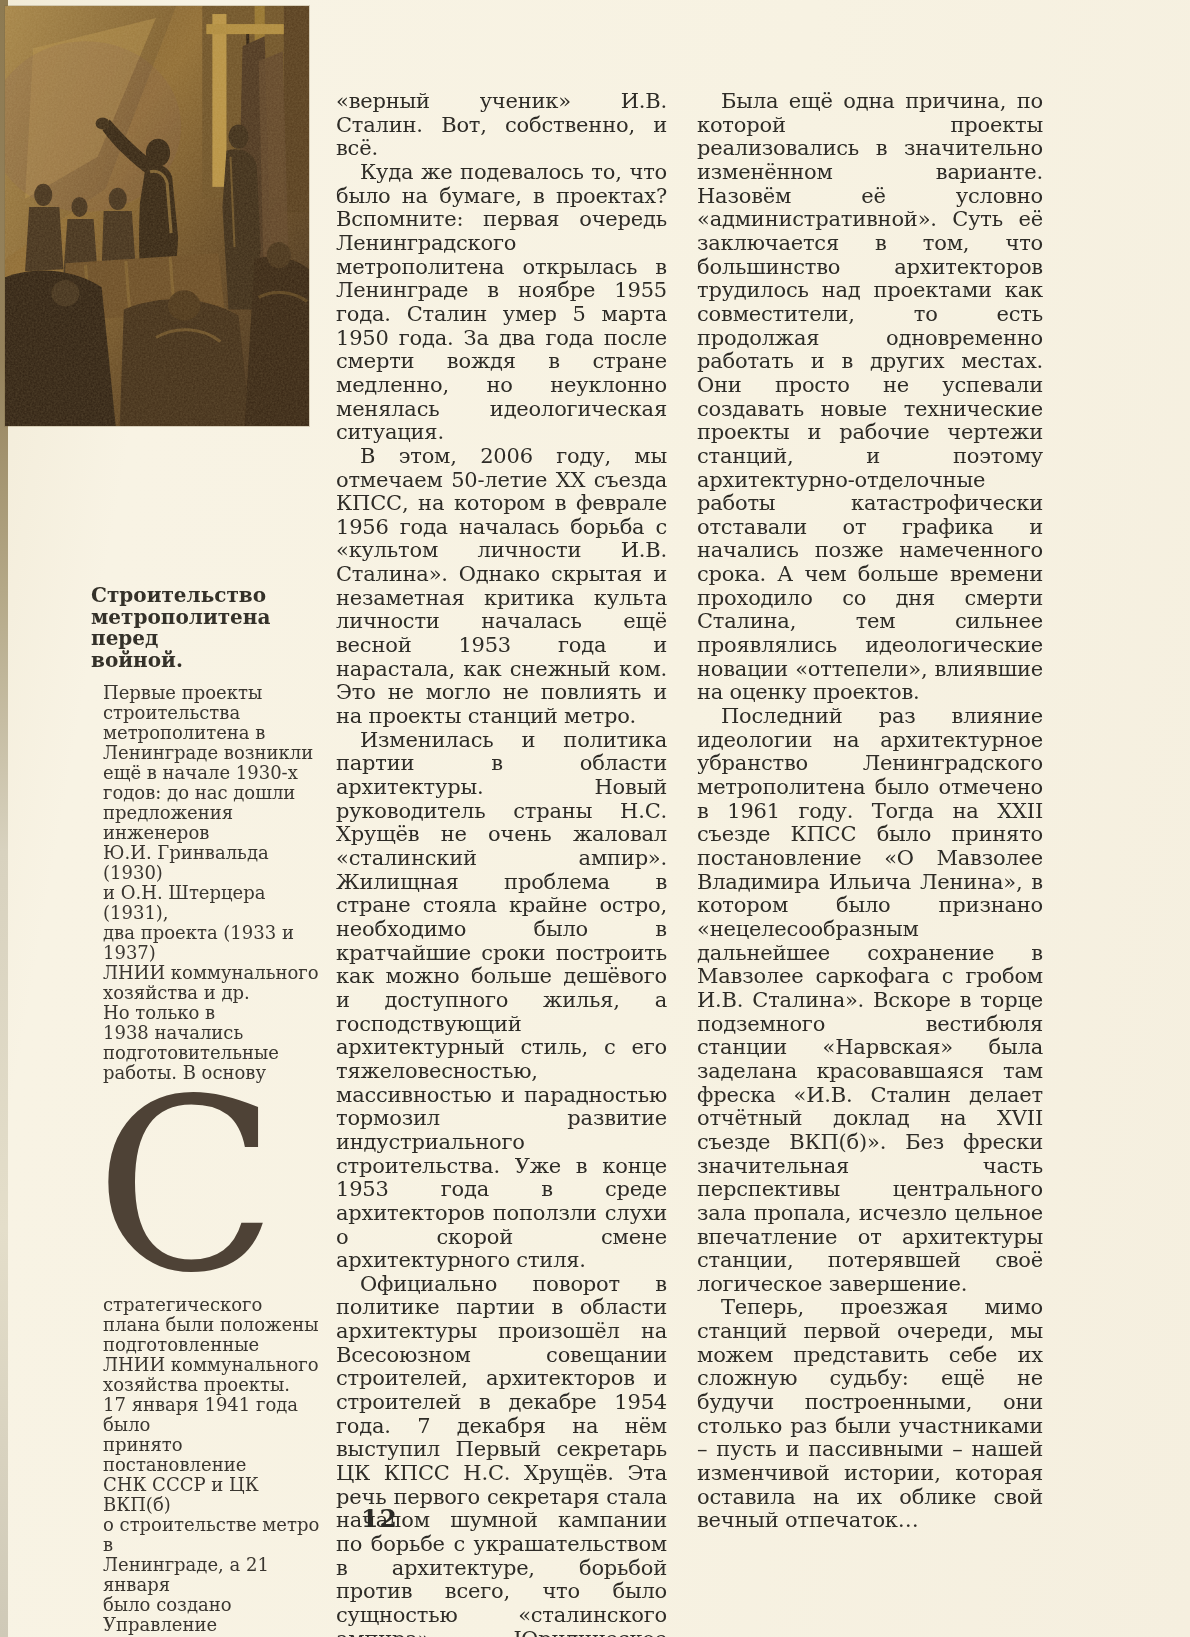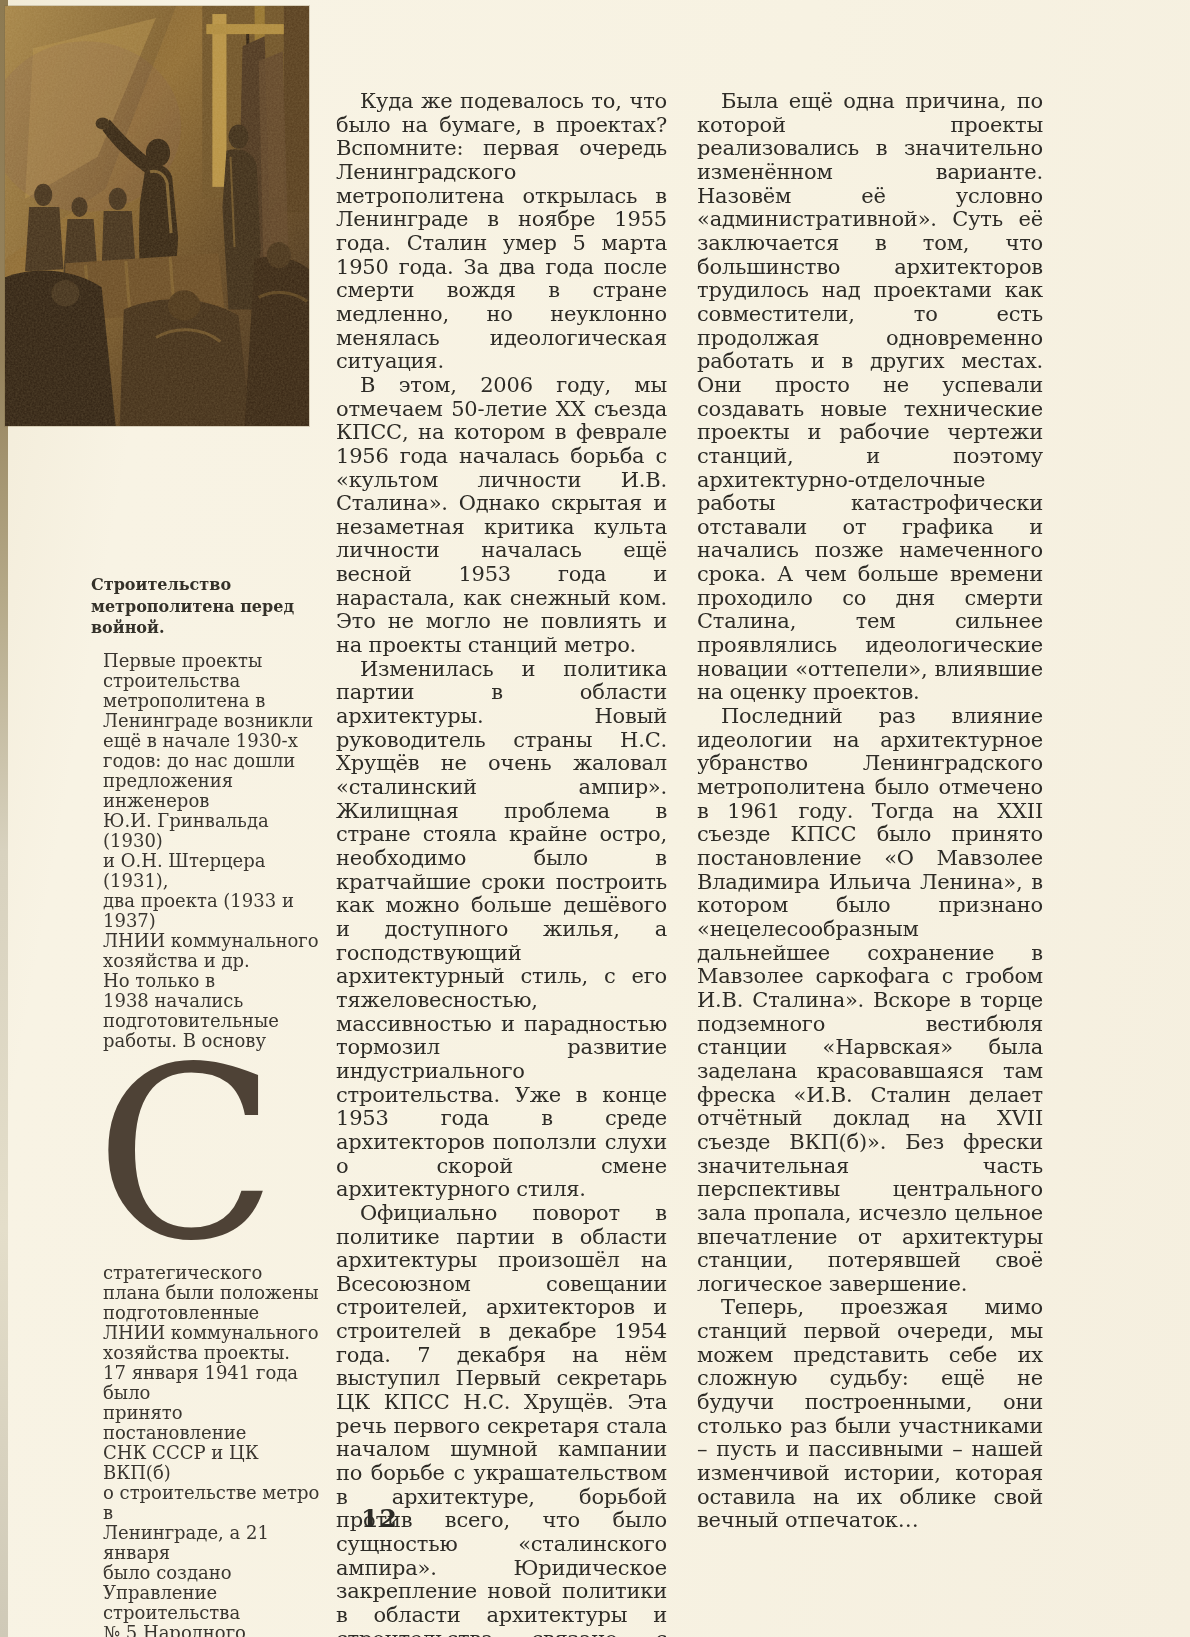--- a/index.html
+++ b/index.html
@@ -18,22 +18,22 @@
     position:absolute;left:5px;top:6px;width:304px;height:420px;margin:0;
     box-shadow:0 0 0 1px rgba(120,100,60,.25);
   }
   .relief svg{display:block;width:100%;height:100%;}
 
   .sidebar{
     position:absolute;left:91px;top:574px;width:250px;
     font-size:18px;line-height:20px;color:#3a3630;
   }
   .sb-head{
-    font-weight:bold;font-size:16px;line-height:21.5px;
-    margin:0 0 3px 0;white-space:pre-line;color:#343129;
+    font-weight:bold;font-size:20px;line-height:21.5px;
+    margin:11px 0 3px 0;white-space:pre-line;color:#343129;
   }
   .sb-text{margin:12px;white-space:pre-line;}
   .dropcap{
     display:block;font-size:238px;line-height:.74;
     color:#4e4236;margin:16px 0 20px 4px;letter-spacing:-2px;
   }
 
   .col{
     position:absolute;top:90px;
     font-size:21px;line-height:23.65px;
@@ -165,20 +165,21 @@
 строительства
 № 5 Народного
 комиссариата путей
 сообщения, отвечавшее
 за строительство
 метрополитена в нашем
 городе.</p>
   </aside>
 
   <section class="col col-middle">
+    <p class="cont">«верный ученик» И.В. Сталин. Вот, собственно, и всё.</p>
     <p>Куда же подевалось то, что было на бумаге, в проектах? Вспомните: первая очередь Ленинградского метрополитена открылась в Ленинграде в ноябре 1955 года. Сталин умер 5 марта 1950 года. За два года после смерти вождя в стране медленно, но неуклонно менялась идеологическая ситуация.</p>
     <p>В этом, 2006 году, мы отмечаем 50-летие XX съезда КПСС, на котором в феврале 1956 года началась борьба с «культом личности И.В. Сталина». Однако скрытая и незаметная критика культа личности началась ещё весной 1953 года и нарастала, как снежный ком. Это не могло не повлиять и на проекты станций метро.</p>
     <p>Изменилась и политика партии в области архитектуры. Новый руководитель страны Н.С. Хрущёв не очень жаловал «сталинский ампир». Жилищная проблема в стране стояла крайне остро, необходимо было в кратчайшие сроки построить как можно больше дешёвого и доступного жилья, а господствующий архитектурный стиль, с его тяжеловесностью, массивностью и парадностью тормозил развитие индустриального строительства. Уже в конце 1953 года в среде архитекторов поползли слухи о скорой смене архитектурного стиля.</p>
     <p>Официально поворот в политике партии в области архитектуры произошёл на Всесоюзном совещании строителей, архитекторов и строителей в декабре 1954 года. 7 декабря на нём выступил Первый секретарь ЦК КПСС Н.С. Хрущёв. Эта речь первого секретаря стала началом шумной кампании по борьбе с украшательством в архитектуре, борьбой против всего, что было сущностью «сталинского ампира». Юридическое закрепление новой политики в области архитектуры и строительства связано с Постановлением ЦК КПСС и Совета Министров СССР «Об устранении излишеств в проектировании и строительстве» от 4 ноября 1955 года.</p>
   </section>
 
   <section class="col col-right">
     <p>Была ещё одна причина, по которой проекты реализовались в значительно изменённом варианте. Назовём её условно «административной». Суть её заключается в том, что большинство архитекторов трудилось над проектами как совместители, то есть продолжая одновременно работать и в других местах. Они просто не успевали создавать новые технические проекты и рабочие чертежи станций, и поэтому архитектурно-отделочные работы катастрофически отставали от графика и начались позже намеченного срока. А чем больше времени проходило со дня смерти Сталина, тем сильнее проявлялись идеологические новации «оттепели», влиявшие на оценку проектов.</p>
     <p>Последний раз влияние идеологии на архитектурное убранство Ленинградского метрополитена было отмечено в 1961 году. Тогда на XXII съезде КПСС было принято постановление «О Мавзолее Владимира Ильича Ленина», в котором было признано «нецелесообразным дальнейшее сохранение в Мавзолее саркофага с гробом И.В. Сталина». Вскоре в торце подземного вестибюля станции «Нарвская» была заделана красовавшаяся там фреска «И.В. Сталин делает отчётный доклад на XVII съезде ВКП(б)». Без фрески значительная часть перспективы центрального зала пропала, исчезло цельное впечатление от архитектуры станции, потерявшей своё логическое завершение.</p>
     <p>Теперь, проезжая мимо станций первой очереди, мы можем представить себе их сложную судьбу: ещё не будучи построенными, они столько раз были участниками – пусть и пассивными – нашей изменчивой истории, которая оставила на их облике свой вечный отпечаток…</p>

